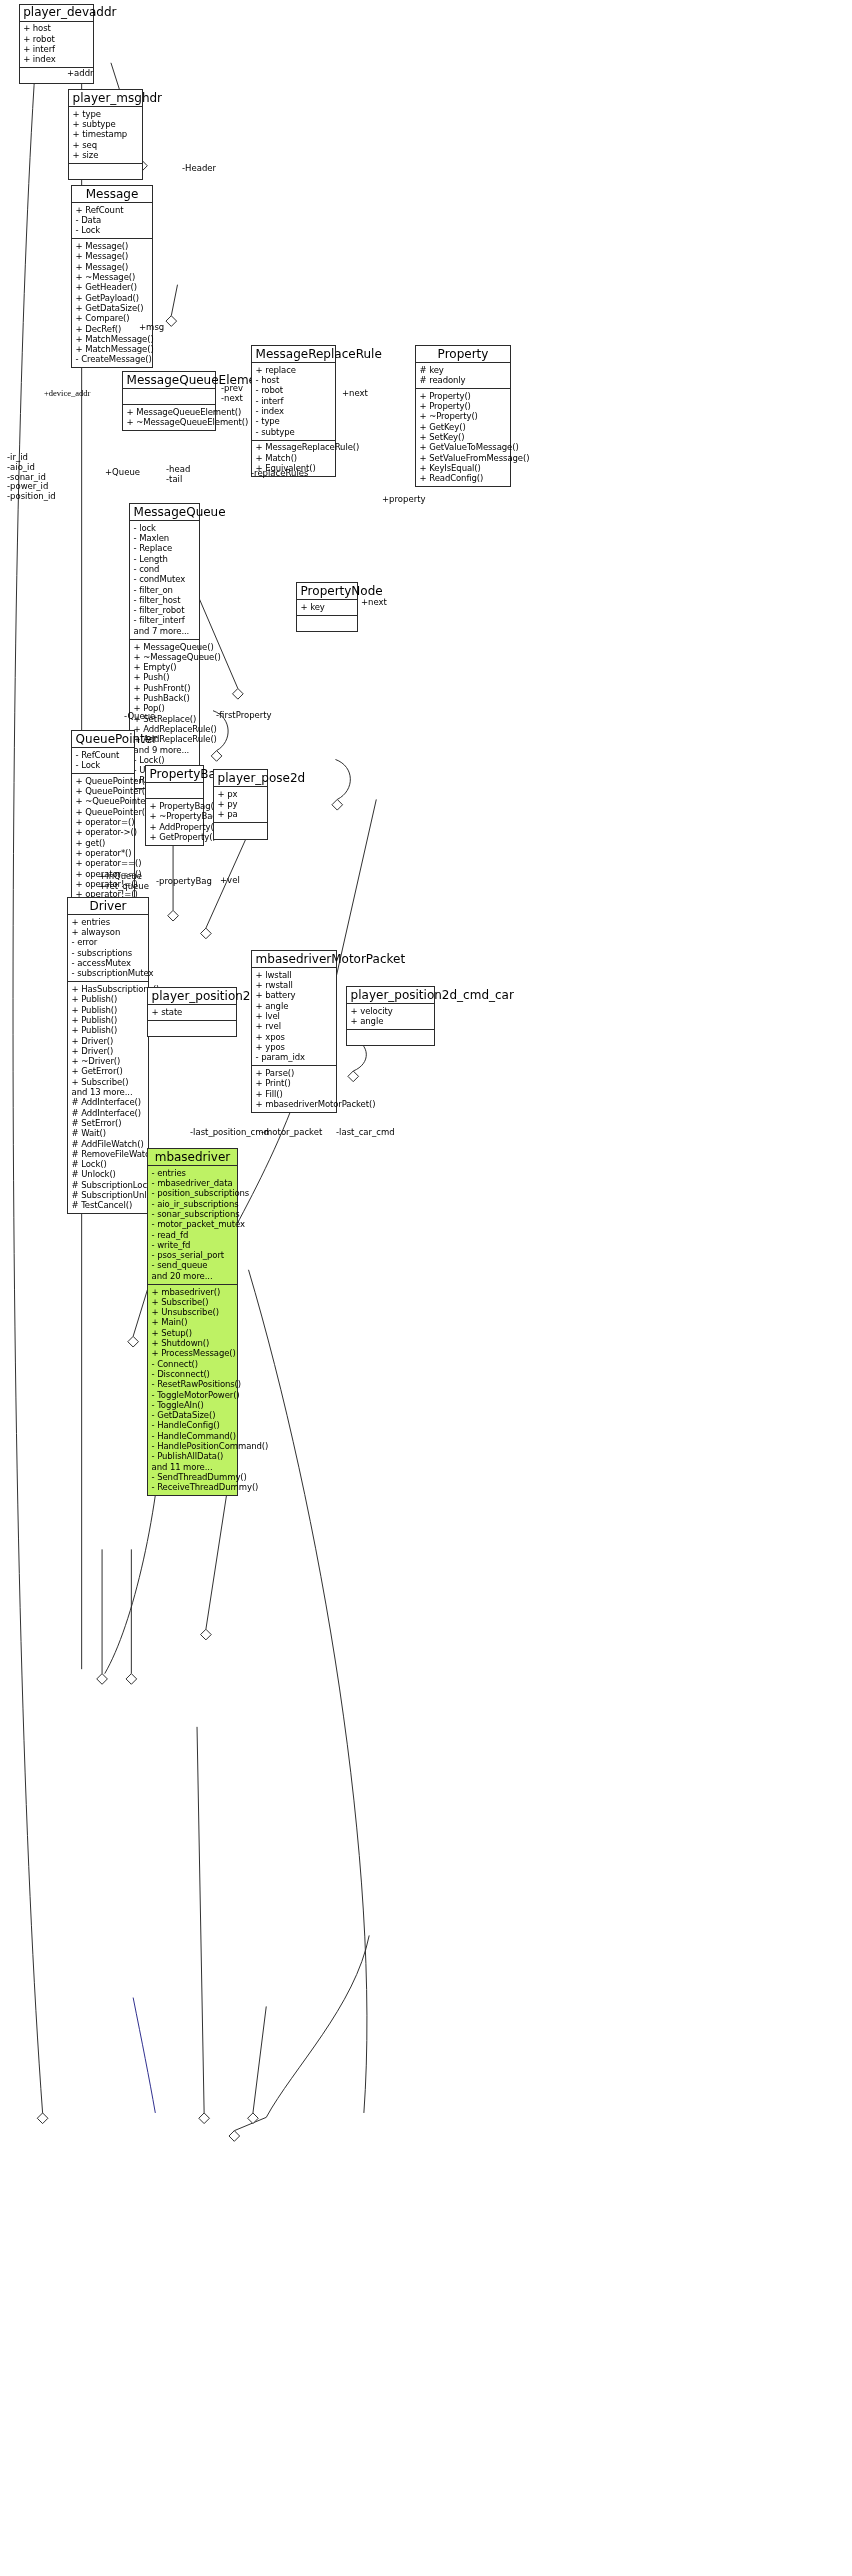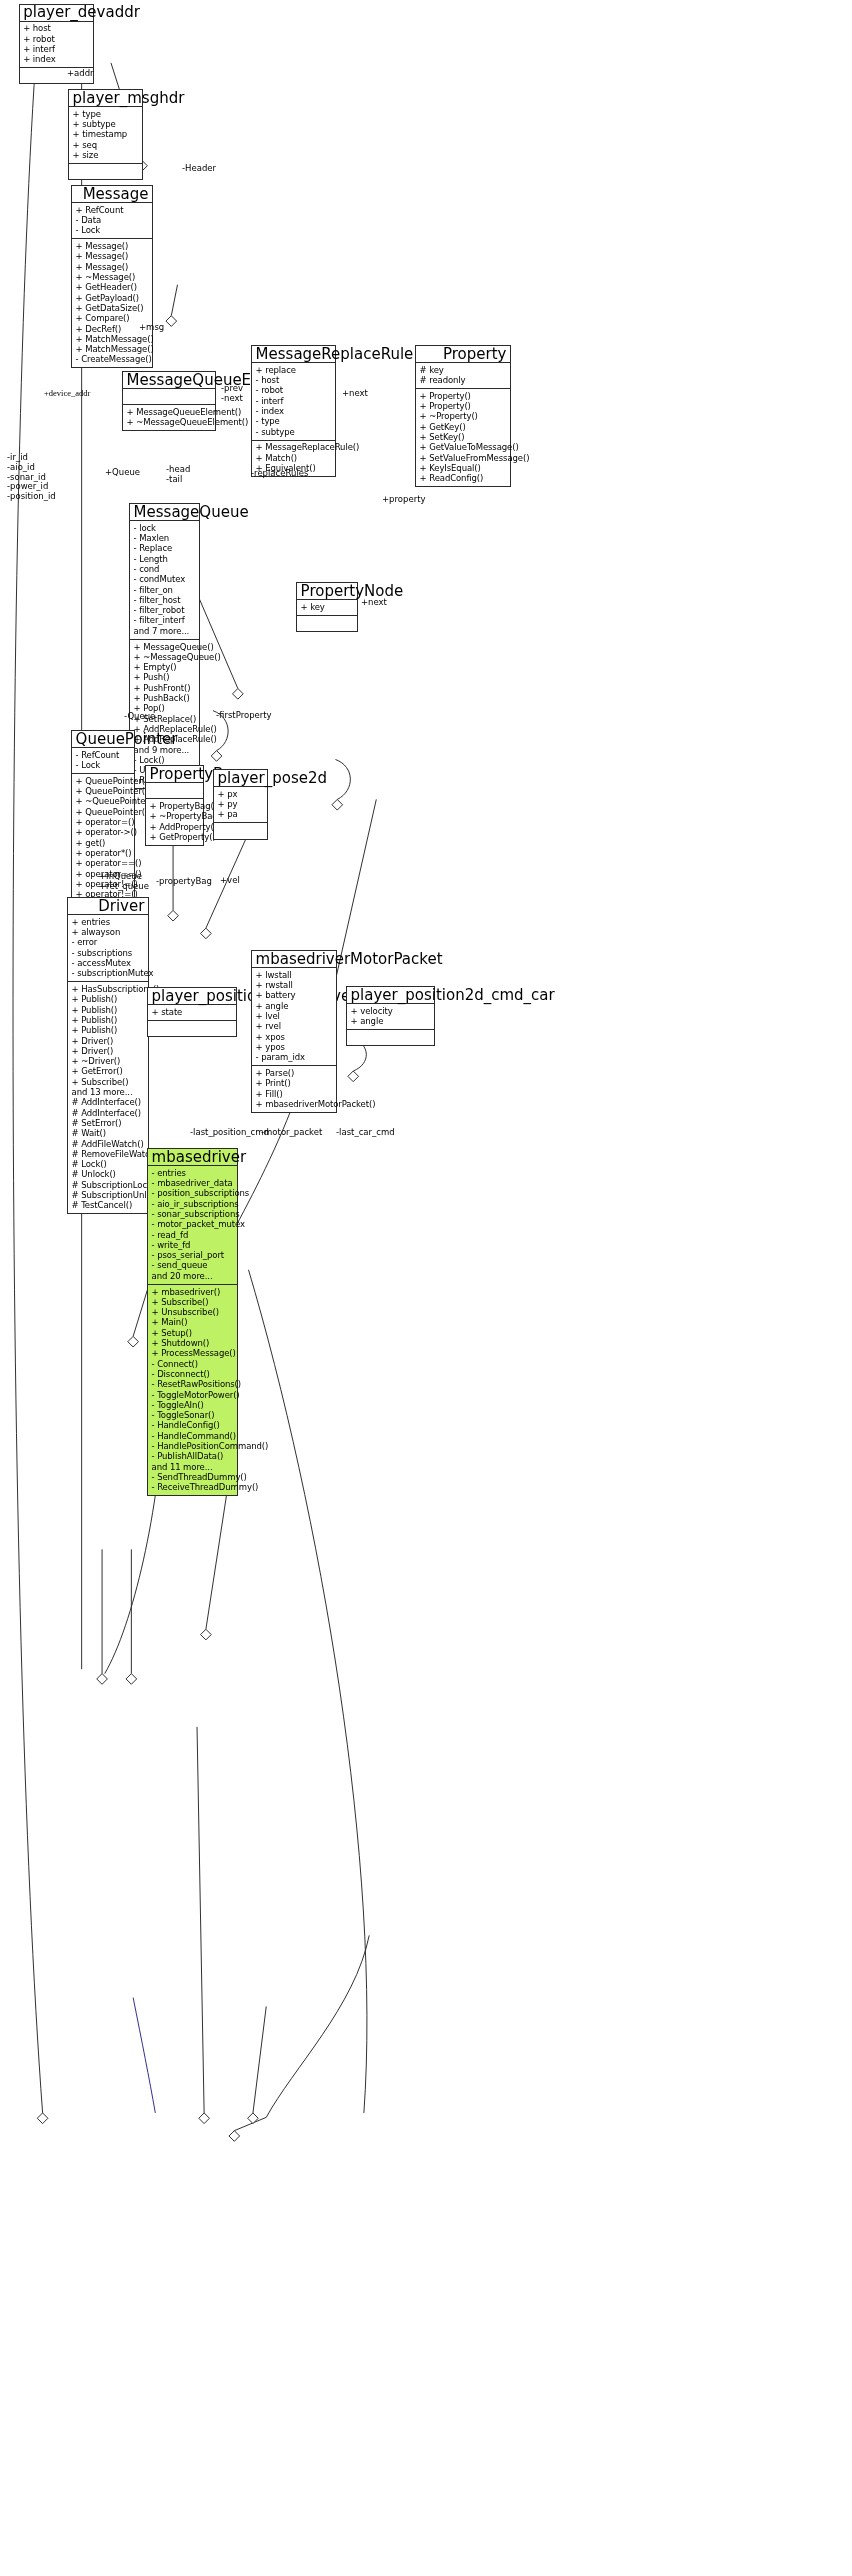--- a/index.html
+++ b/index.html
@@ -2,21 +2,21 @@
 <html style="font-size:14px"><head>
 <meta charset="utf-8">
 <style>
   html,body{margin:0;padding:0;background:#ffffff;}
   body{font-family:"DejaVu Sans","Liberation Sans",sans-serif;}
   #canvas{position:relative;width:852px;height:2576px;background:#fff;overflow:hidden;}
   svg.edges{position:absolute;left:0;top:0;width:852px;height:2576px;pointer-events:none;}
 
   .uml{position:absolute;border:0.9px solid #2b2b2b;background:#ffffff;box-sizing:border-box;}
   .uml.filled{background:#bef264;}
-  .uml .title{text-align:right;font-size:15px;line-height:12.4px;padding:1.8px 3.6px;border-bottom:0.9px solid #2b2b2b;white-space:nowrap;}
+  .uml .title{text-align:center;font-size:12px;line-height:12.4px;padding:1.8px 3.6px;border-bottom:0.9px solid #2b2b2b;white-space:nowrap;}
   .uml .sect{border-bottom:0.9px solid #2b2b2b;padding:1.8px 3.6px 2.7px 3.6px;}
   .uml .sect:last-child{border-bottom:none;}
   .uml .sect div{font-size:8.5px;line-height:10.3px;white-space:nowrap;letter-spacing:-0.1px;}
   .uml .sect.empty{height:10.7px;}
 
   .edgelabel{position:absolute;font-size:8.5px;line-height:9.8px;color:#000;white-space:nowrap;}
 </style>
 </head>
 <body>
 
@@ -367,21 +367,21 @@
         <div>+ Unsubscribe()</div>
         <div>+ Main()</div>
         <div>+ Setup()</div>
         <div>+ Shutdown()</div>
         <div>+ ProcessMessage()</div>
         <div>- Connect()</div>
         <div>- Disconnect()</div>
         <div>- ResetRawPositions()</div>
         <div>- ToggleMotorPower()</div>
         <div>- ToggleAIn()</div>
-        <div>- ToggleSonar()</div>
+        <div>- GetDataSize()</div>
         <div>- HandleConfig()</div>
         <div>- HandleCommand()</div>
         <div>- HandlePositionCommand()</div>
         <div>- PublishAllData()</div>
         <div>and 11 more...</div>
         <div>- SendThreadDummy()</div>
         <div>- ReceiveThreadDummy()</div>
       </div>
   </div>
 

